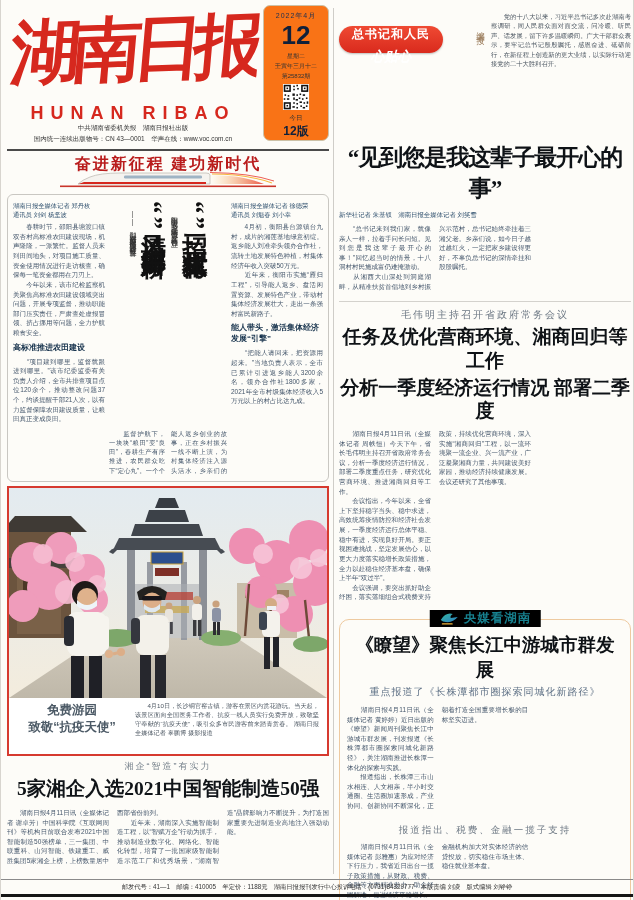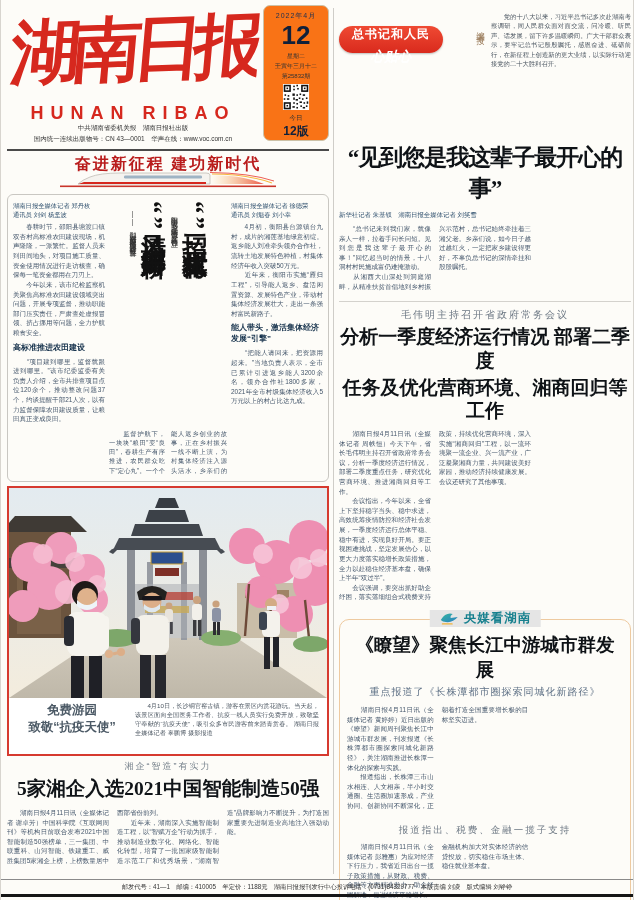--- a/index.html
+++ b/index.html
@@ -112,21 +112,21 @@
     font-size:6.5px; line-height:1.48; color:#44566b; overflow:hidden; }
   .hr1 { border-top:1px solid #d4d2cd; margin:7px 0 6px 0; }
   .s2-kicker { text-align:center; font-size:10px; color:#6d7884; letter-spacing:2px; }
   .s2-headline { text-align:center; font-size:19px; font-weight:900; color:#0e1216;
     font-family:"Liberation Serif", serif; line-height:1.25; margin-top:3px; }
   .s2-body { margin-top:6px; height:176px; column-count:3; column-gap:8px; column-fill:auto;
     font-size:6.5px; line-height:1.48; color:#44566b; overflow:hidden; }
   .orange-box { position:relative; margin-top:14px; border:1px solid #eecaa0;
     border-radius:10px; padding:12px 7px 6px 7px; height:342px; overflow:visible; }
   .media-badge { position:absolute; top:-10px; left:50%; transform:translateX(-50%);
-    background:#e5e5e5; padding:0 9px; display:flex; align-items:center; gap:5px; }
+    background:#000000; padding:0 9px; display:flex; align-items:center; gap:5px; }
   .media-badge-text { font-size:12.5px; font-weight:800; color:#17808e; letter-spacing:1px; }
   .s3-headline { text-align:center; font-size:18.5px; font-weight:900; color:#0e1216;
     font-family:"Liberation Serif", serif; }
   .s3-subtitle { text-align:center; font-size:10px; color:#5f7186; margin-top:3px; letter-spacing:1px; }
   .s3-body { margin-top:6px; height:110px; column-count:3; column-gap:8px; column-fill:auto;
     font-size:6.5px; line-height:1.48; color:#44566b; overflow:hidden; }
   .s4-kicker { text-align:center; font-size:9.5px; color:#6d7884; letter-spacing:2px; margin-top:9px; }
   .s4-headline { text-align:center; font-size:18.5px; font-weight:900; color:#0e1216;
     font-family:"Liberation Serif", serif; margin-top:2px; }
   .s4-body { margin-top:5px; height:104px; column-count:3; column-gap:8px; column-fill:auto;
@@ -410,22 +410,22 @@
       <div class="s1-headline">“见到您是我这辈子最开心的事”</div>
       <div class="s1-byline">新华社记者 朱基钗　湖南日报全媒体记者 刘笑雪</div>
       <div class="s1-body just ws">　　“总书记来到我们家，就像亲人一样，拉着手问长问短。见到您是我这辈子最开心的事！”回忆起当时的情景，十八洞村村民施成富仍难掩激动。
 　　从湘西大山深处到洞庭湖畔，从精准扶贫首倡地到乡村振兴示范村，总书记始终牵挂着三湘父老。乡亲们说，如今日子越过越红火，一定把家乡建设得更好，不辜负总书记的深情牵挂和殷殷嘱托。</div>
     </div>
 
     <div class="hr1"></div>
 
     <div>
       <div class="s2-kicker">毛伟明主持召开省政府常务会议</div>
+      <div class="s2-headline">任务及优化营商环境、湘商回归等工作</div>
       <div class="s2-headline">分析一季度经济运行情况 部署二季度</div>
-      <div class="s2-headline">任务及优化营商环境、湘商回归等工作</div>
       <div class="s2-body just ws">　　湖南日报4月11日讯（全媒体记者 周帙恒）今天下午，省长毛伟明主持召开省政府常务会议，分析一季度经济运行情况，部署二季度重点任务，研究优化营商环境、推进湘商回归等工作。
 　　会议指出，今年以来，全省上下坚持稳字当头、稳中求进，高效统筹疫情防控和经济社会发展，一季度经济运行总体平稳、稳中有进，实现良好开局。要正视困难挑战，坚定发展信心，以更大力度落实稳增长政策措施，全力以赴稳住经济基本盘，确保上半年“双过半”。
 　　会议强调，要突出抓好助企纾困，落实落细组合式税费支持政策，持续优化营商环境，深入实施“湘商回归”工程，以一流环境聚一流企业、兴一流产业，广泛凝聚湘商力量，共同建设美好家园，推动经济持续健康发展。会议还研究了其他事项。</div>
     </div>
 
     <div class="orange-box">
       <div class="media-badge">
         <svg width="20" height="15" viewBox="0 0 20 15">
           <defs>
             <linearGradient id="bird" x1="0" y1="0" x2="1" y2="1">

